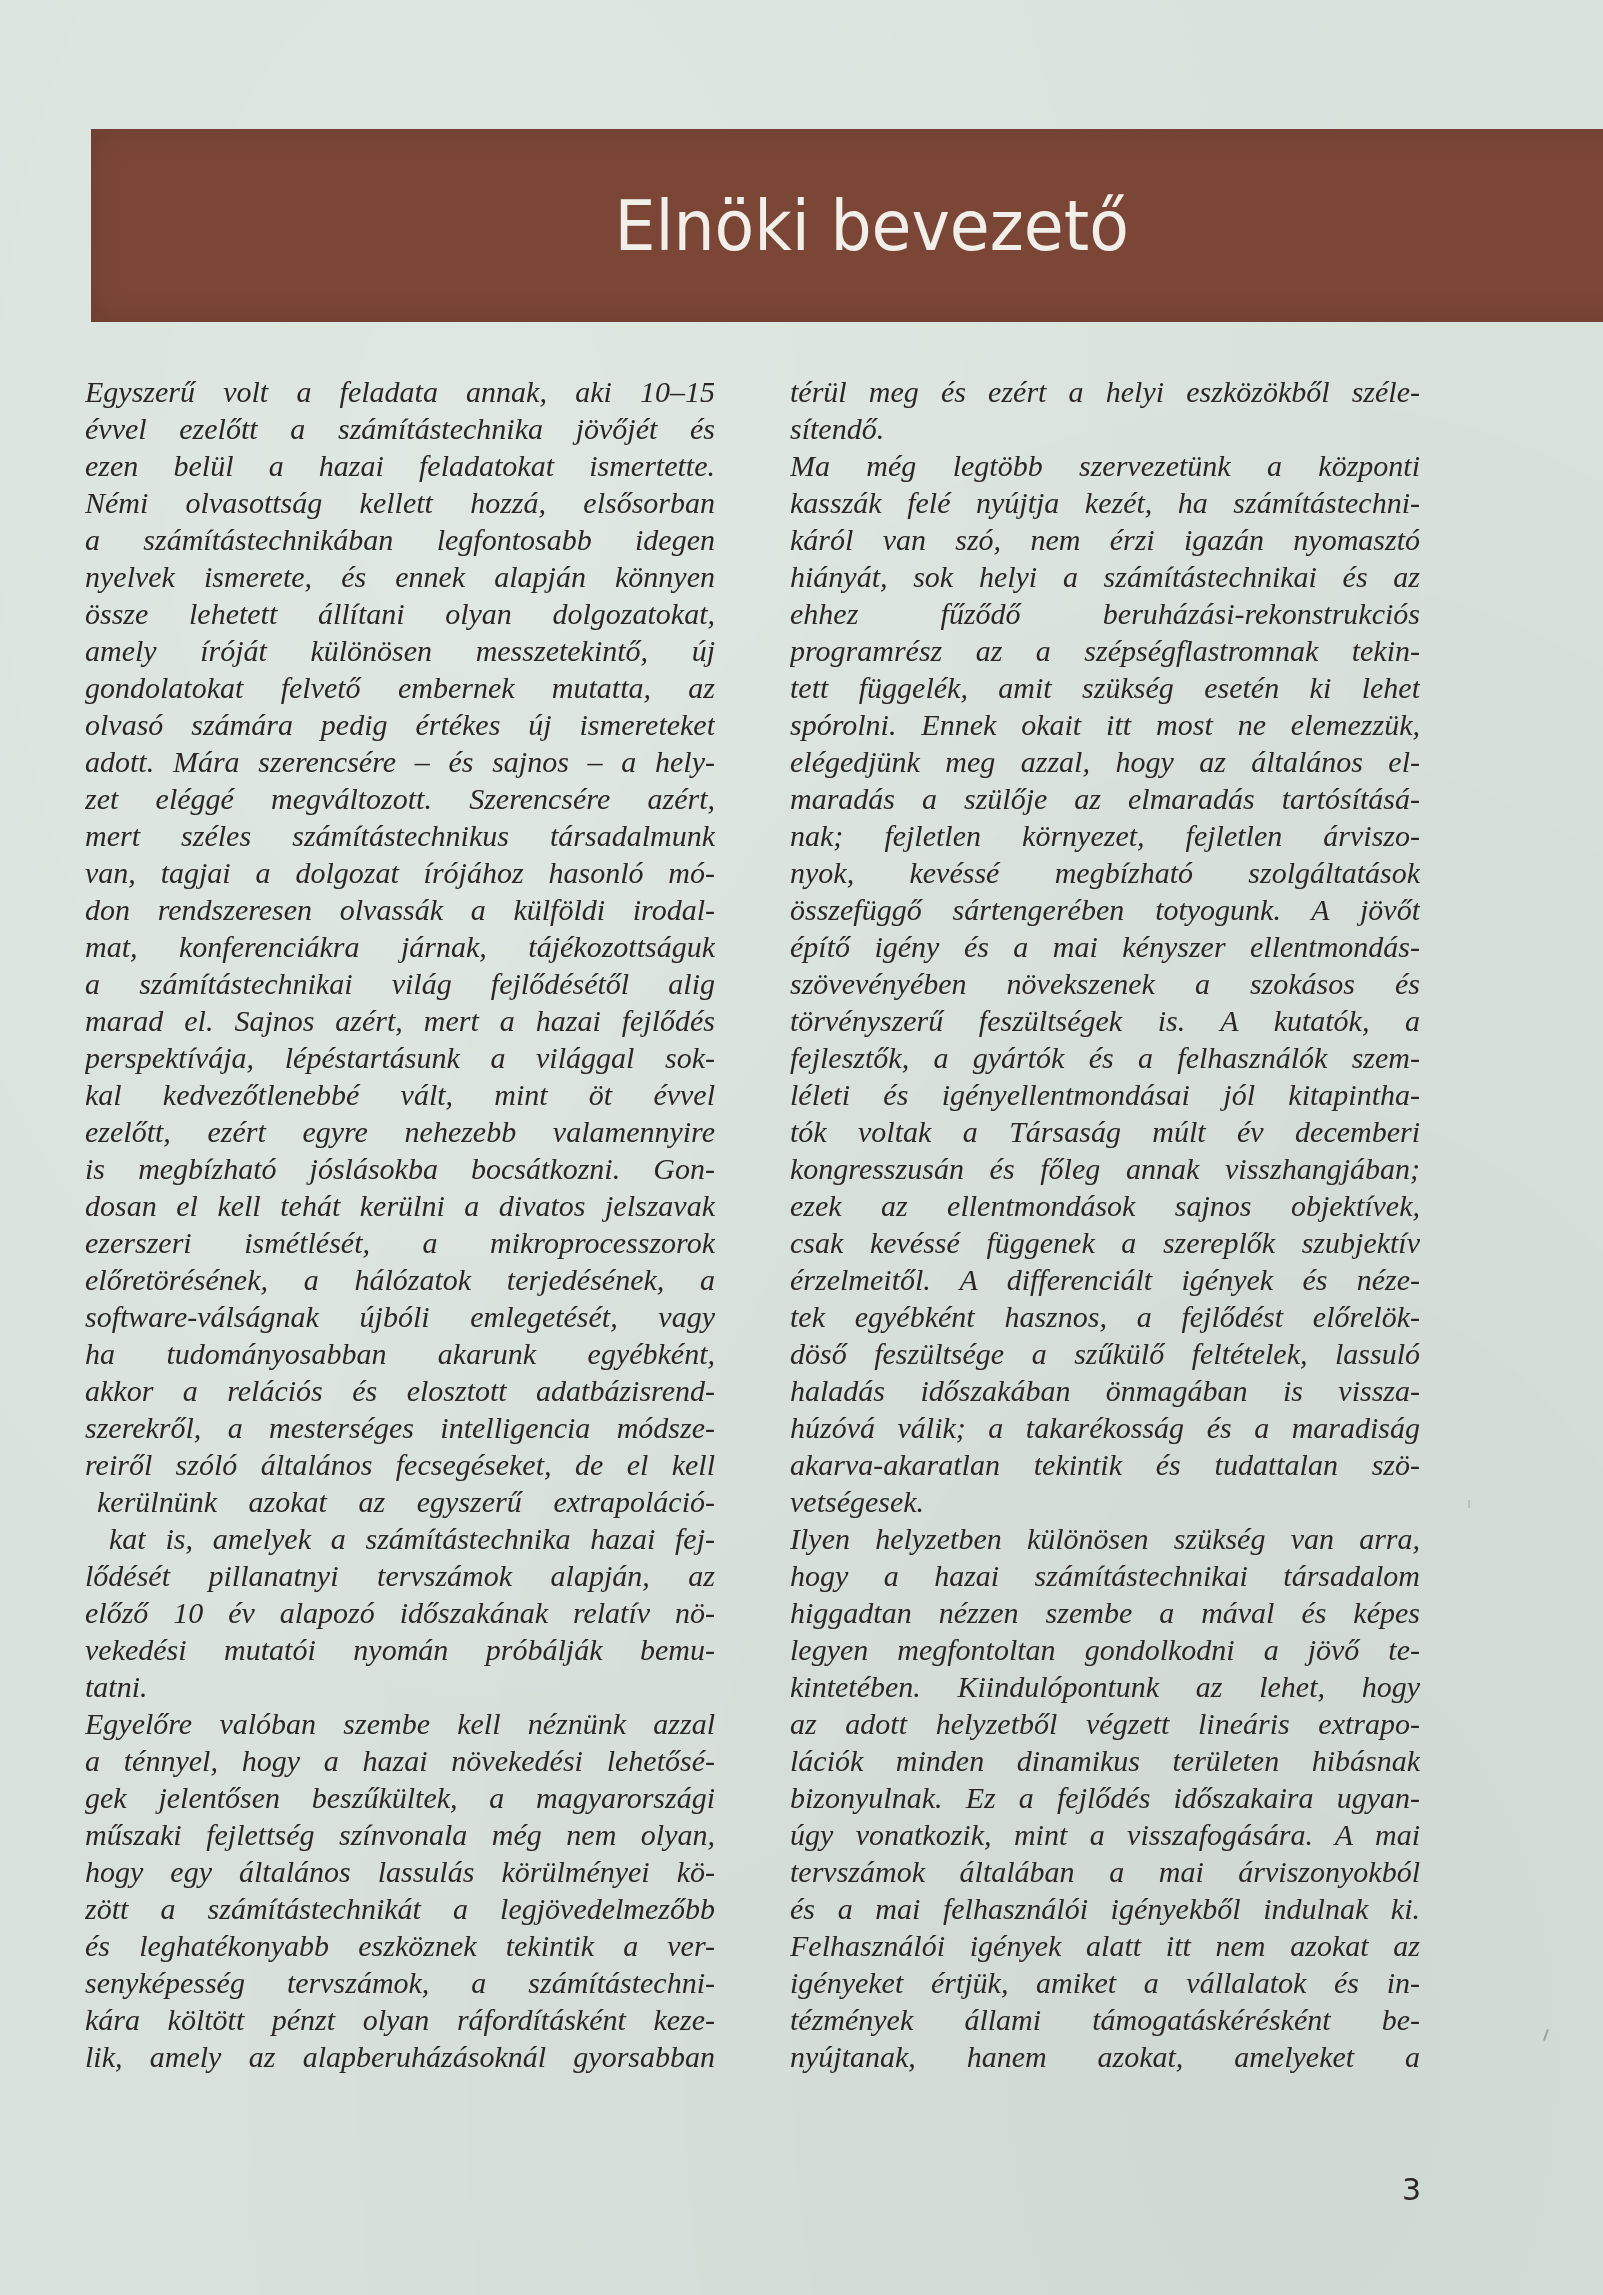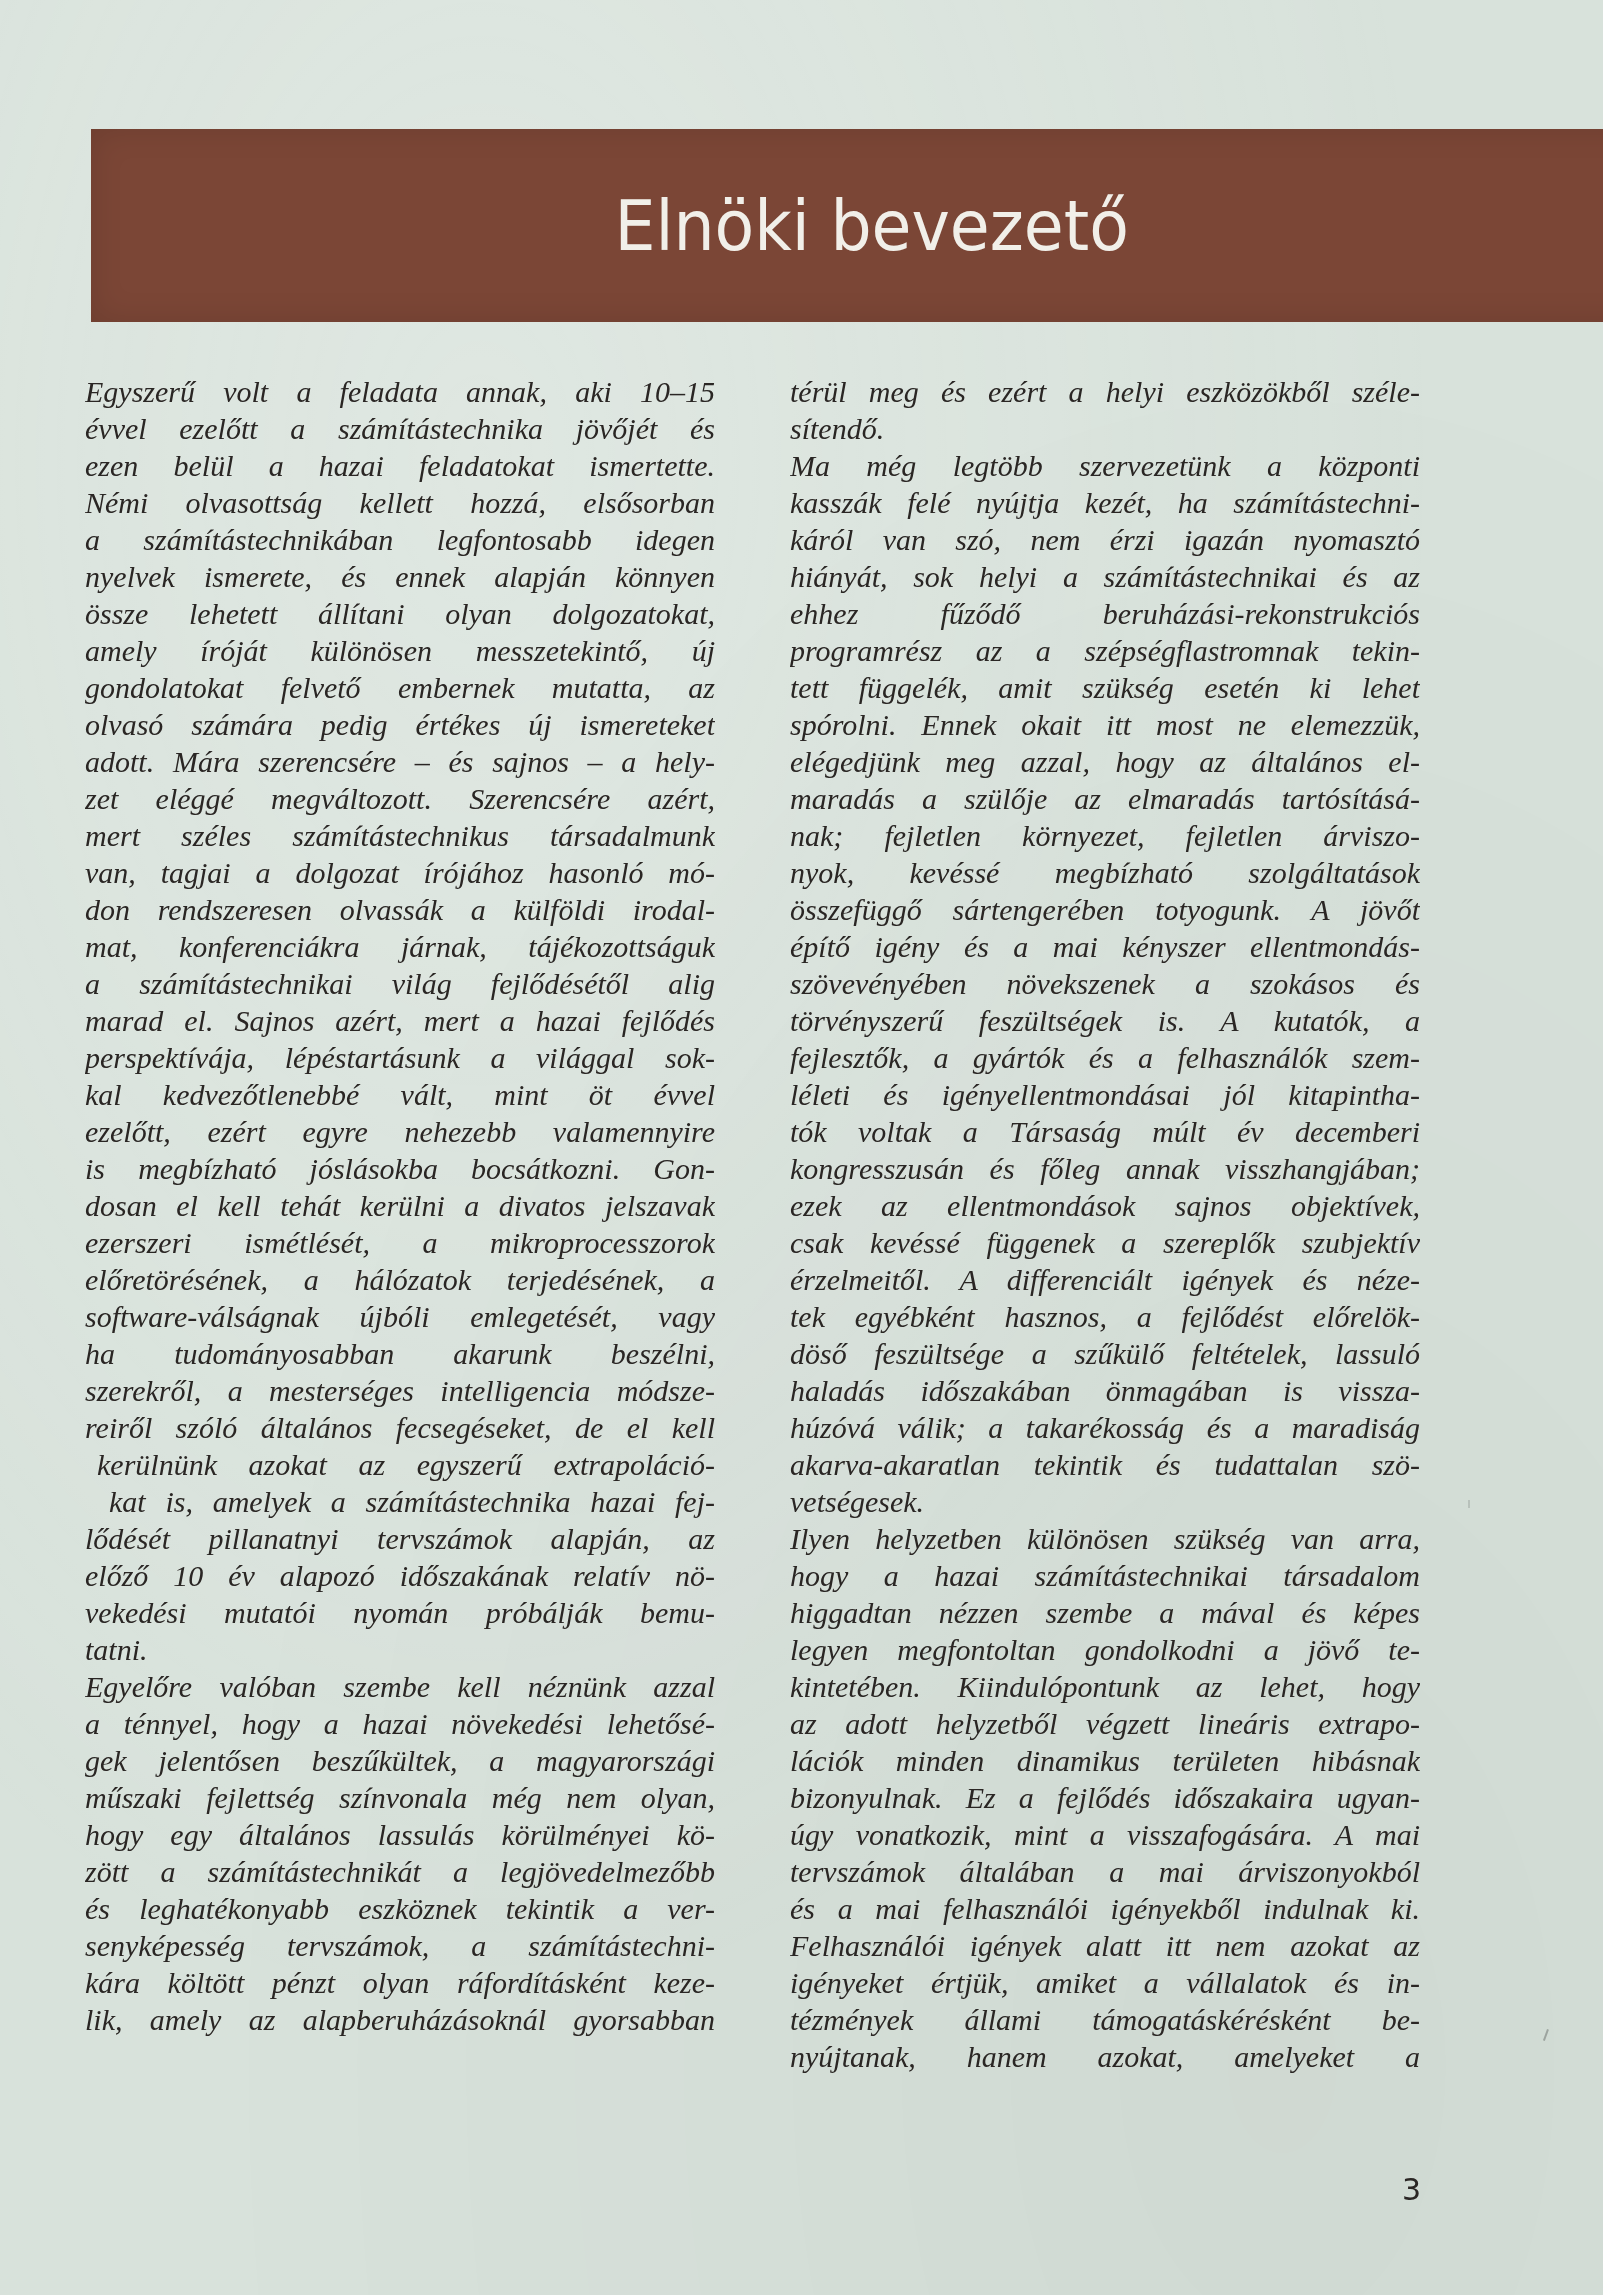--- a/index.html
+++ b/index.html
@@ -74,21 +74,22 @@
     <span class="line" style="white-space: normal; overflow: hidden;">a számítástechnikai világ fejlődésétől alig</span>
     <span class="line" style="white-space: normal; overflow: hidden;">marad el. Sajnos azért, mert a hazai fejlődés</span>
     <span class="line" style="white-space: normal; overflow: hidden;">perspektívája, lépéstartásunk a világgal sok-</span>
     <span class="line" style="white-space: normal; overflow: hidden;">kal kedvezőtlenebbé vált, mint öt évvel</span>
     <span class="line" style="white-space: normal; overflow: hidden;">ezelőtt, ezért egyre nehezebb valamennyire</span>
     <span class="line" style="white-space: normal; overflow: hidden;">is megbízható jóslásokba bocsátkozni. Gon-</span>
     <span class="line" style="white-space: normal; overflow: hidden;">dosan el kell tehát kerülni a divatos jelszavak</span>
     <span class="line" style="white-space: normal; overflow: hidden;">ezerszeri ismétlését, a mikroprocesszorok</span>
     <span class="line" style="white-space: normal; overflow: hidden;">előretörésének, a hálózatok terjedésének, a</span>
     <span class="line" style="white-space: normal; overflow: hidden;">software-válságnak újbóli emlegetését, vagy</span>
-    <span class="line" style="white-space: normal; overflow: hidden;">ha tudományosabban akarunk beszélni,</span>
+    <span class="line" style="white-space: normal; overflow: hidden;">ha tudományosabban akarunk egyébként,</span>
+    <span class="line" style="white-space: normal; overflow: hidden;">akkor a relációs és elosztott adatbázisrend-</span>
     <span class="line" style="white-space: normal; overflow: hidden;">szerekről, a mesterséges intelligencia módsze-</span>
     <span class="line" style="white-space: normal; overflow: hidden;">reiről szóló általános fecsegéseket, de el kell</span>
     <span class="line" style="white-space: normal; overflow: hidden; margin-left: 12px;">kerülnünk azokat az egyszerű extrapoláció-</span>
     <span class="line" style="white-space: normal; overflow: hidden; margin-left: 24px;">kat is, amelyek a számítástechnika hazai fej-</span>
     <span class="line" style="white-space: normal; overflow: hidden;">lődését pillanatnyi tervszámok alapján, az</span>
     <span class="line" style="white-space: normal; overflow: hidden;">előző 10 év alapozó időszakának relatív nö-</span>
     <span class="line" style="white-space: normal; overflow: hidden;">vekedési mutatói nyomán próbálják bemu-</span>
     <span class="line last" style="white-space: normal; overflow: hidden;">tatni.</span>
     <span class="line" style="white-space: normal; overflow: hidden;">Egyelőre valóban szembe kell néznünk azzal</span>
     <span class="line" style="white-space: normal; overflow: hidden;">a ténnyel, hogy a hazai növekedési lehetősé-</span>

